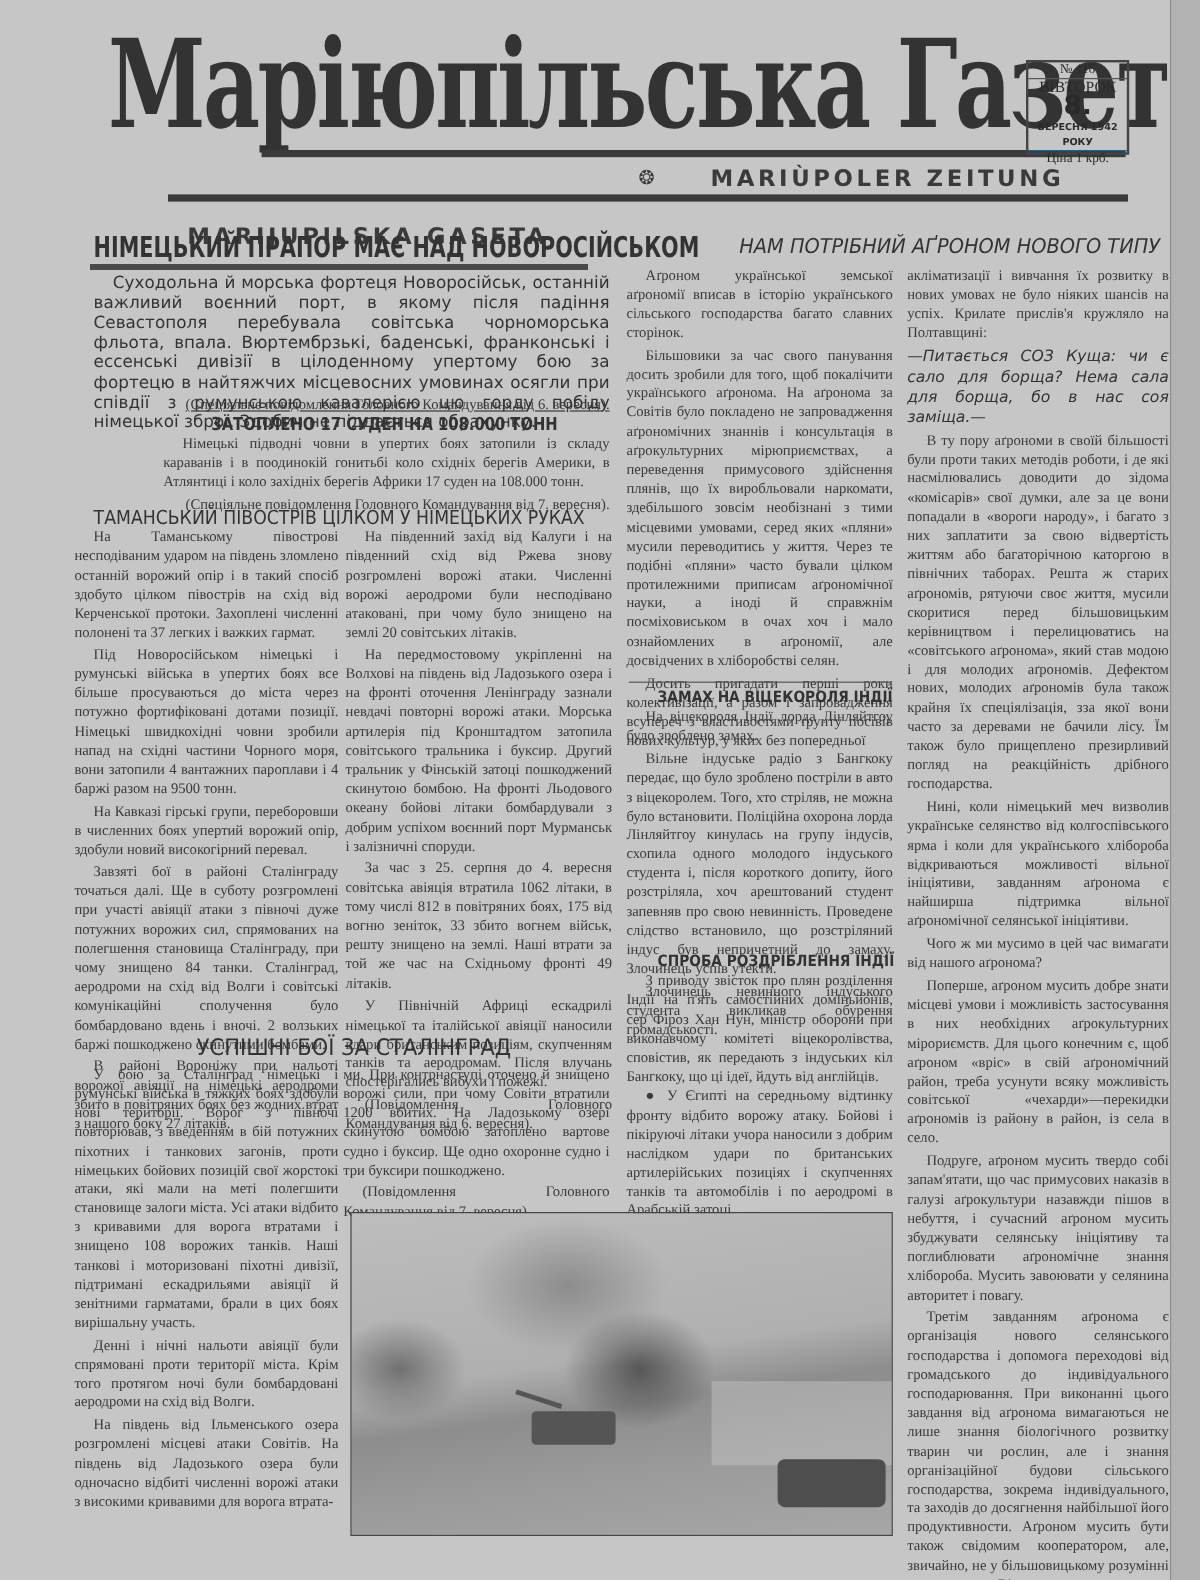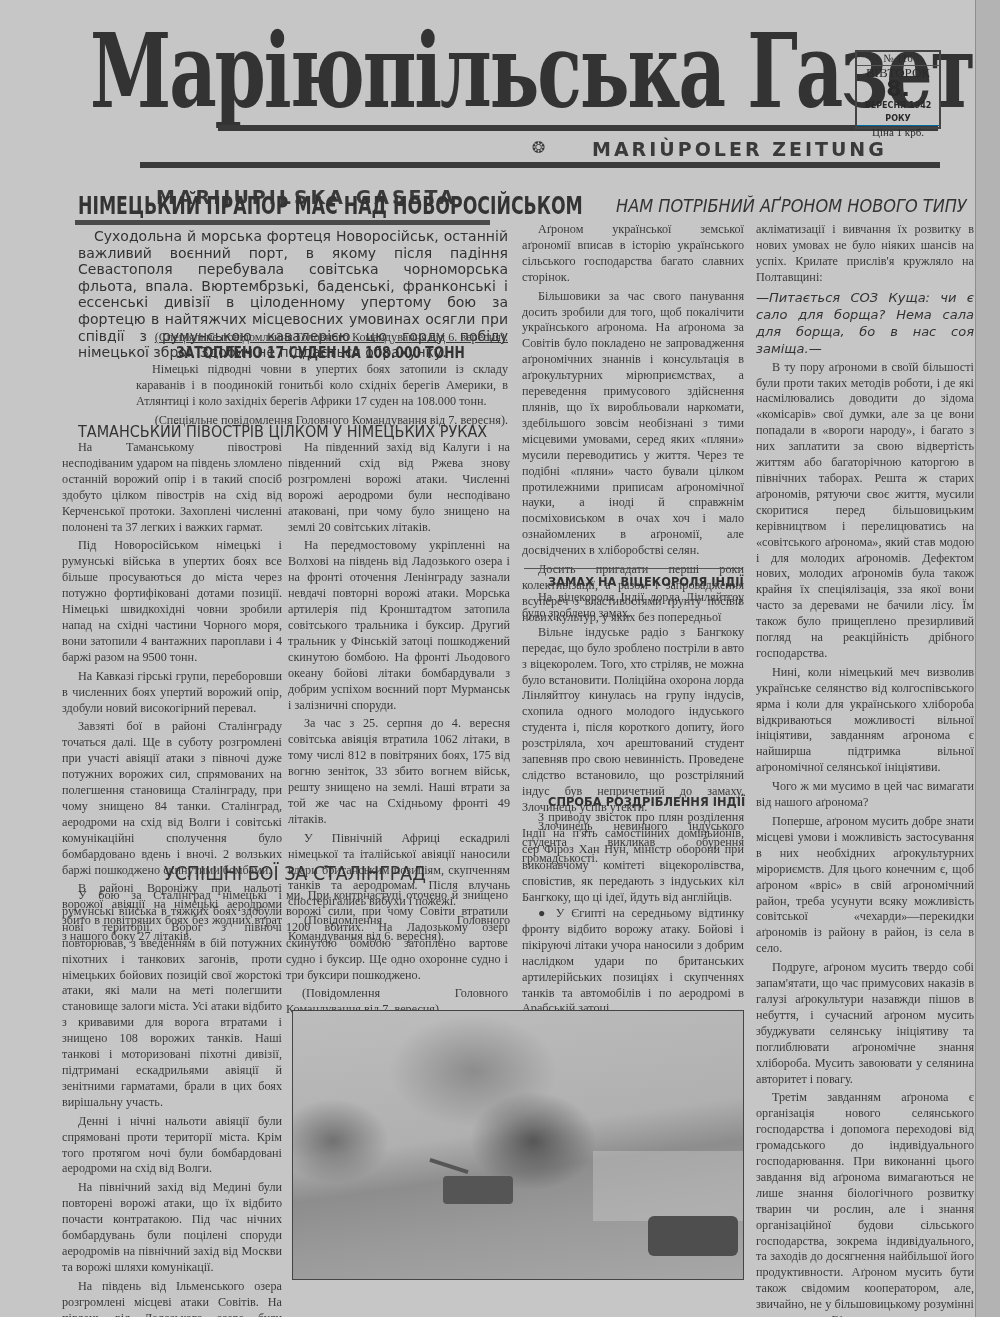--- a/index.html
+++ b/index.html
@@ -100,21 +100,20 @@
     <p>У Північній Африці ескадрилі німецької та італійської авіяції наносили вдари британським позиціям, скупченням танків та аеродромам. Після влучань спостерігались вибухи і пожежі.</p>
     <p>(Повідомлення Головного Командування від 6. вересня).</p>
   </div>
 
   <div class="abs" style="left:164px;top:862px;">
     <span class="h-cond" style="font-size:19px;font-weight:normal;transform:scaleX(0.92);">УСПІШНІ БОЇ ЗА СТАЛІНГРАД</span>
   </div>
   <div class="col" style="left:62px;top:888px;width:220px;">
     <p>У бою за Сталінград німецькі і румунські війська в тяжких боях здобули нові території. Ворог з півночі повторював, з введенням в бій потужних піхотних і танкових загонів, проти німецьких бойових позицій свої жорстокі атаки, які мали на меті полегшити становище залоги міста. Усі атаки відбито з кривавими для ворога втратами і знищено 108 ворожих танків. Наші танкові і моторизовані піхотні дивізії, підтримані ескадрильями авіяції й зенітними гарматами, брали в цих боях вирішальну участь.</p>
     <p>Денні і нічні нальоти авіяції були спрямовані проти території міста. Крім того протягом ночі були бомбардовані аеродроми на схід від Волги.</p>
-    <p>На північний захід від Медині були повторені ворожі атаки, що їх відбито почасти контратакою. Під час нічних бомбардувань були поцілені споруди аеродромів на північний захід від Москви та ворожі шляхи комунікації.</p>
     <p>На південь від Ільменського озера розгромлені місцеві атаки Совітів. На південь від Ладозького озера були одночасно відбиті численні ворожі атаки з високими кривавими для ворога втрата-</p>
   </div>
   <div class="col" style="left:286px;top:888px;width:222px;">
     <p class="noindent">ми. При контрнаступі оточено й знищено ворожі сили, при чому Совіти втратили 1200 вбитих. На Ладозькому озері скинутою бомбою затоплено вартове судно і буксир. Ще одно охоронне судно і три буксири пошкоджено.</p>
     <p>(Повідомлення Головного Командування від 7. вересня).</p>
   </div>
 
   <div class="abs" style="left:572px;top:196px;padding-left:44px;">
     <span class="h-cond" style="font-size:17px;font-weight:normal;font-style:italic;transform:scaleX(0.95);">НАМ ПОТРІБНИЙ АҐРОНОМ НОВОГО ТИПУ</span>
   </div>

